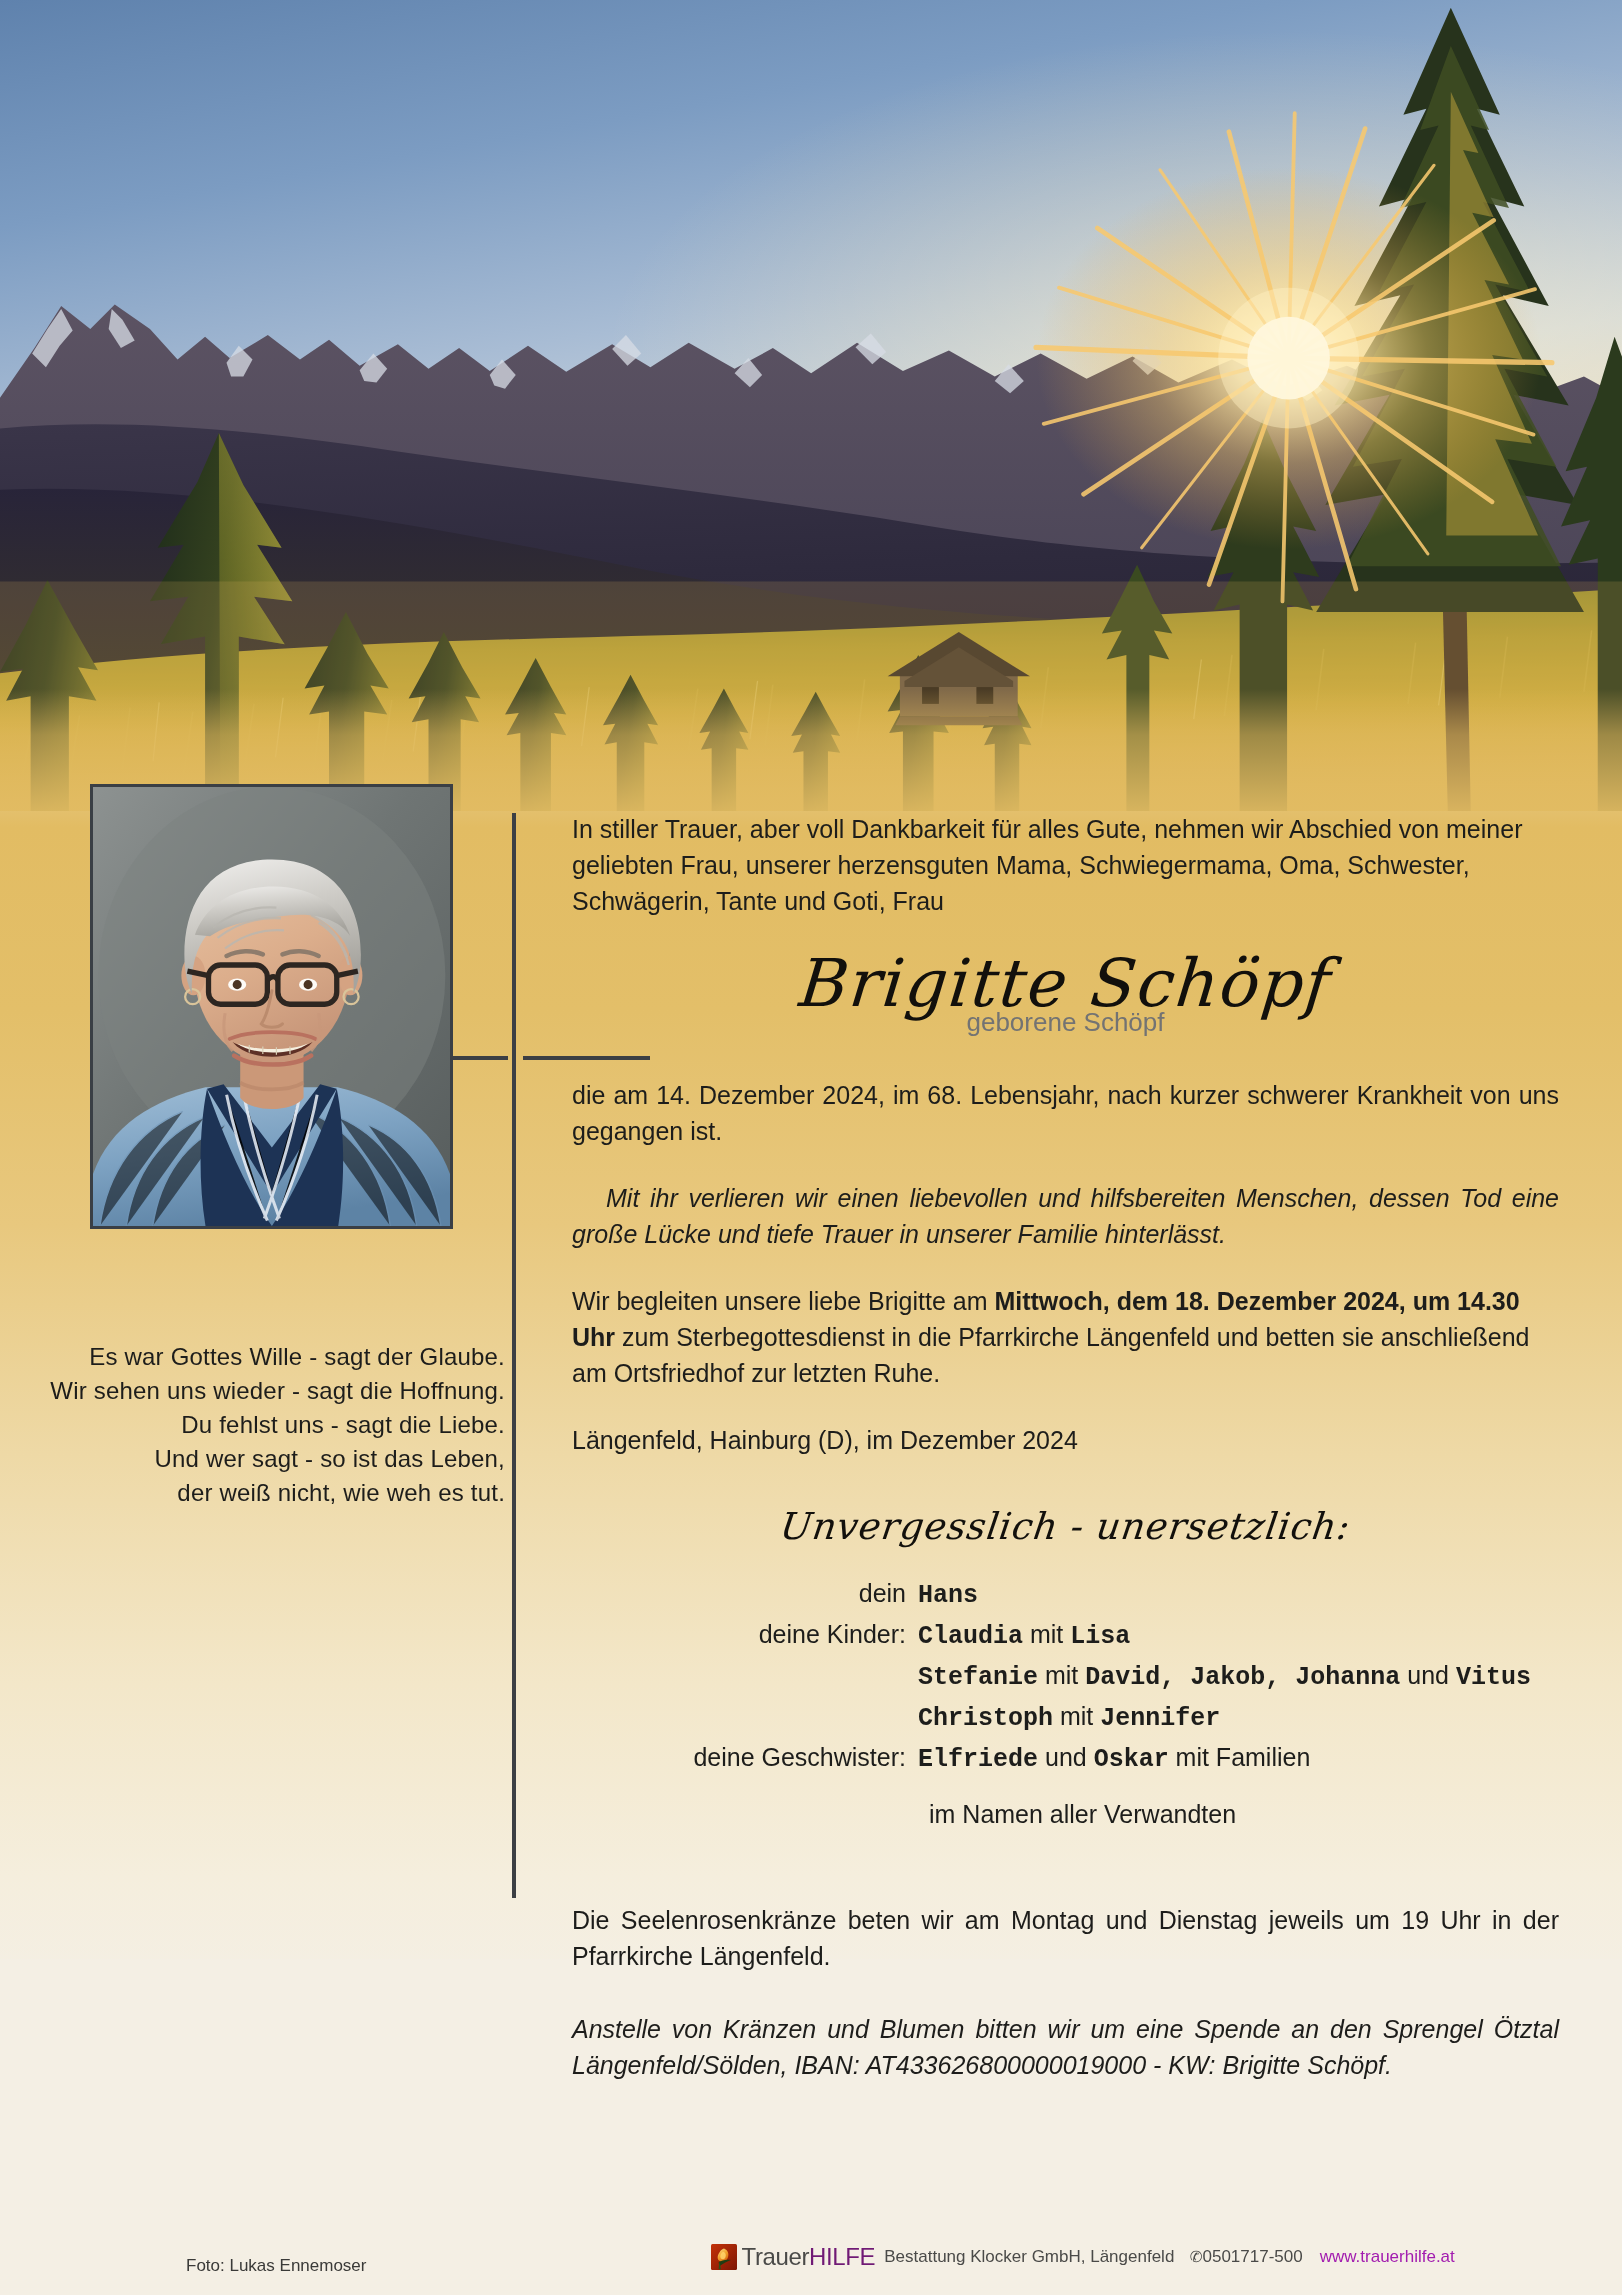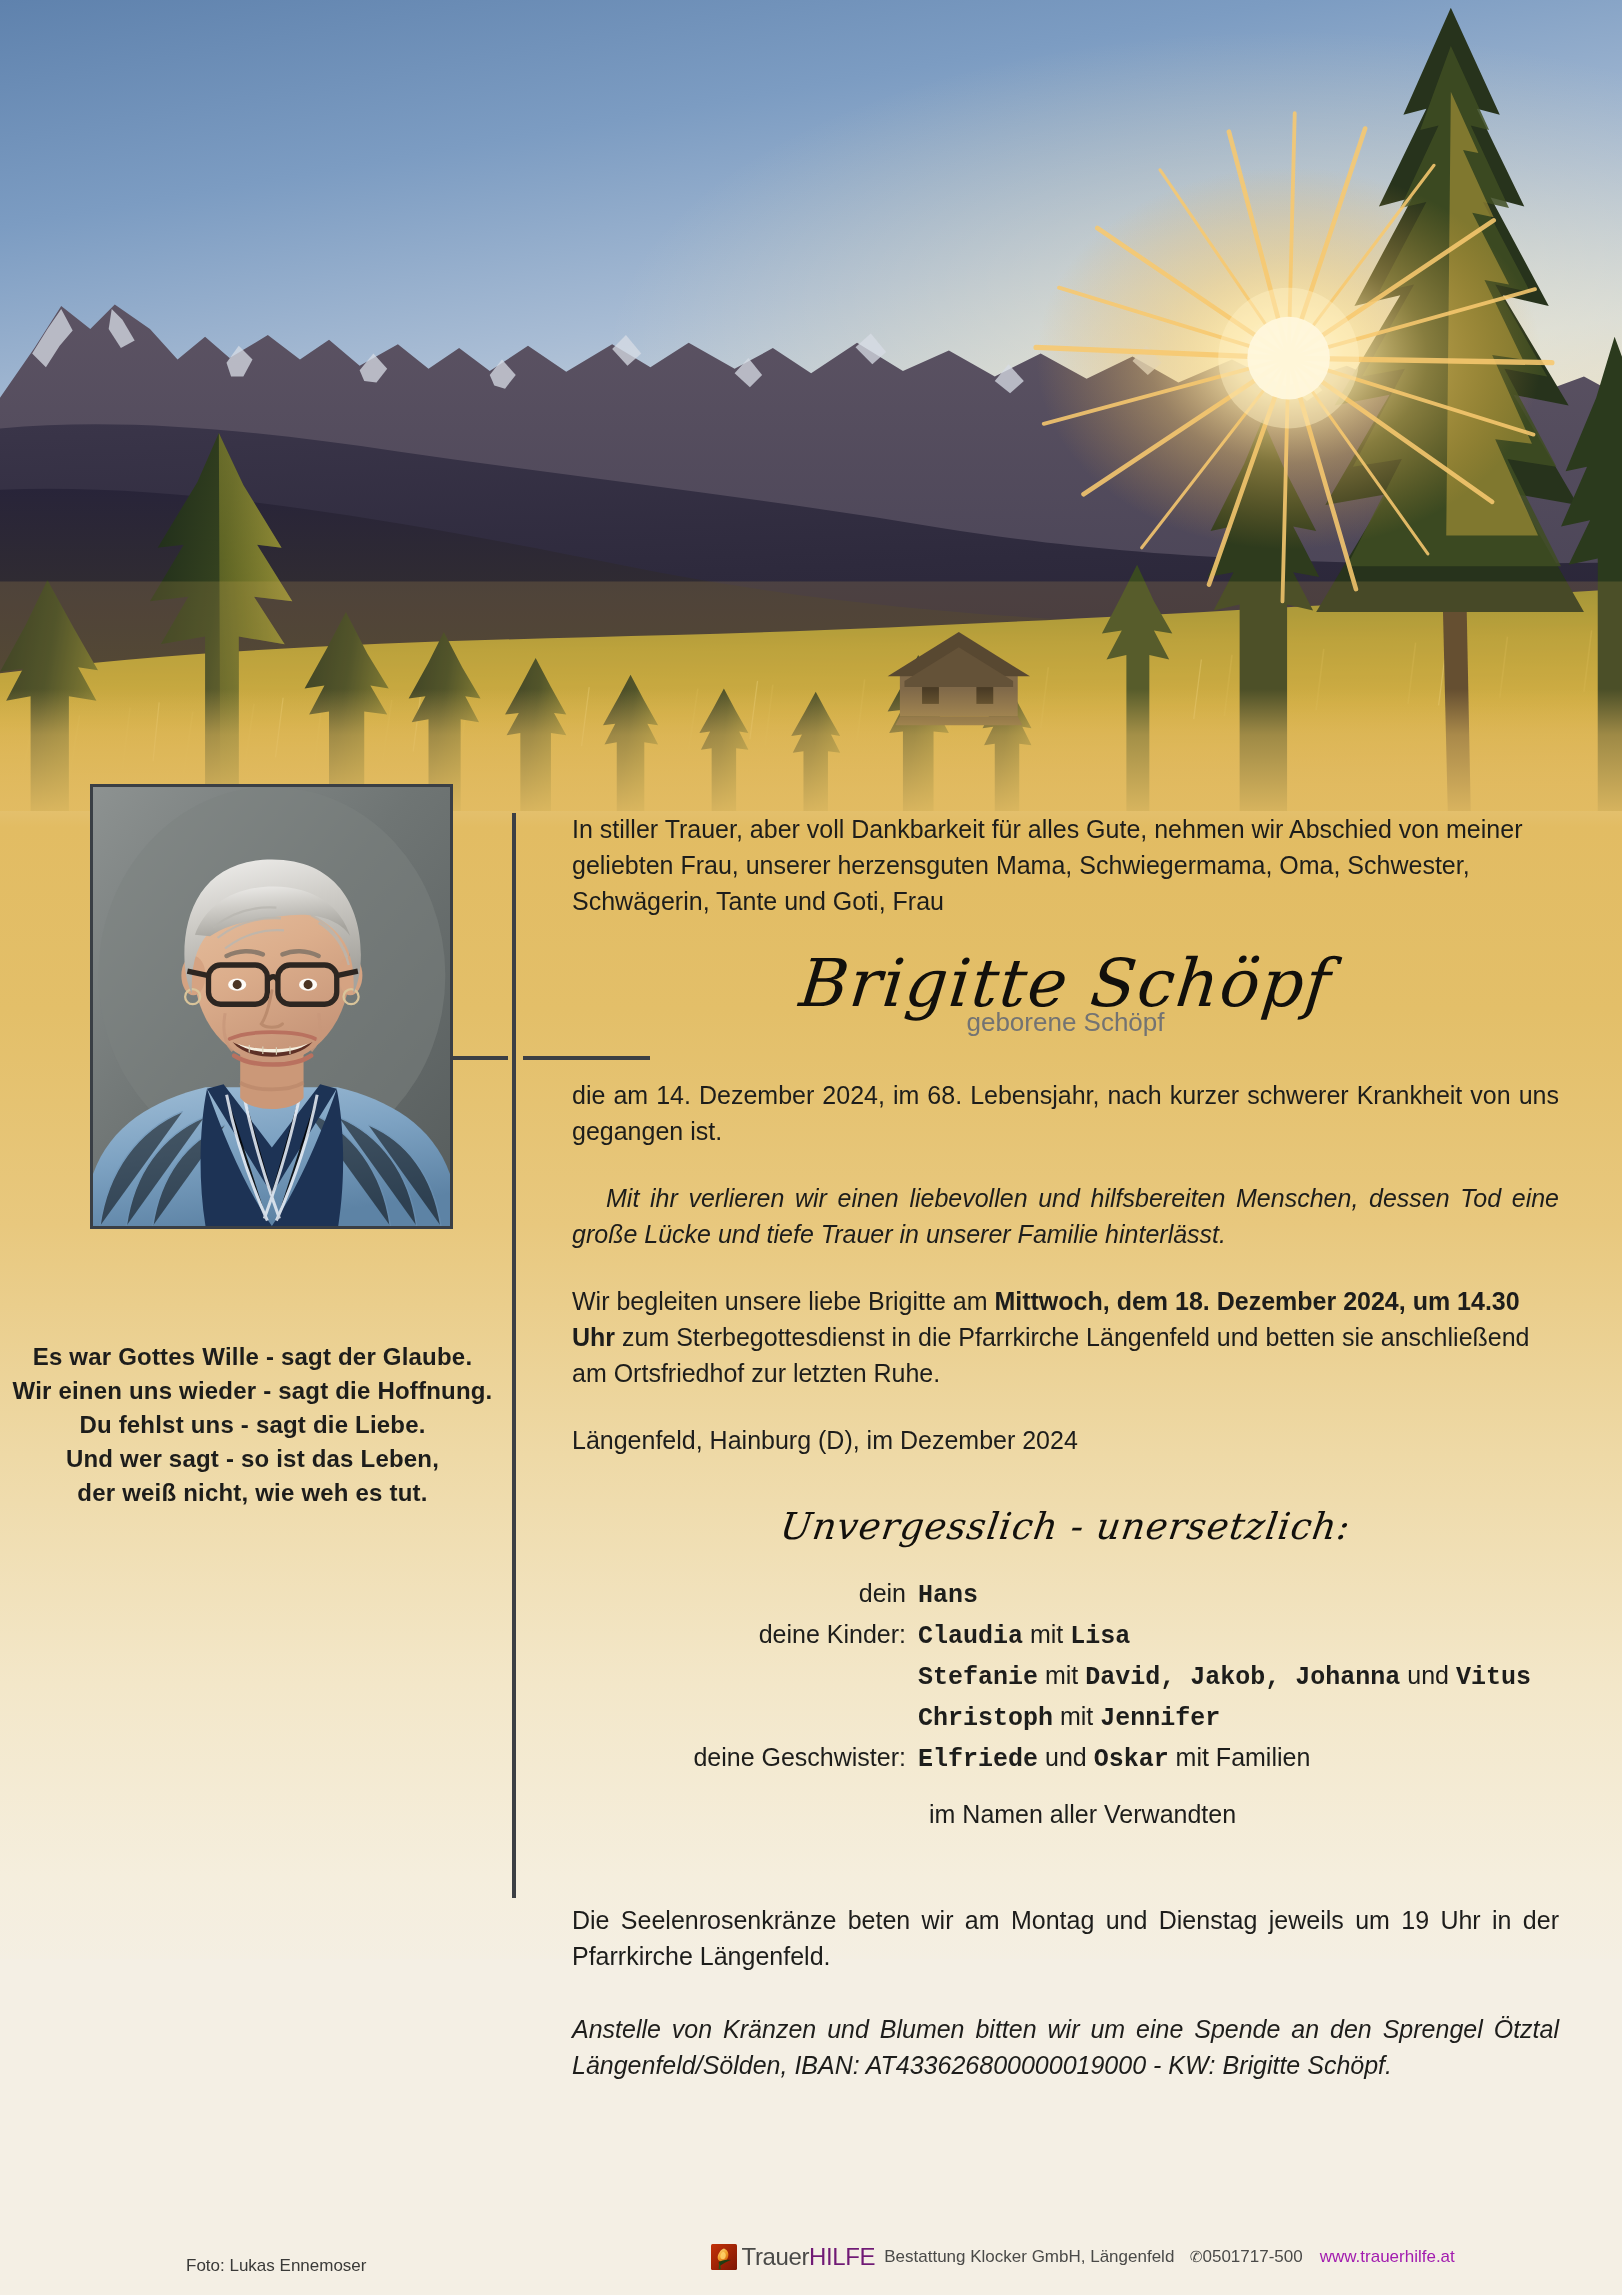--- a/index.html
+++ b/index.html
@@ -71,25 +71,25 @@
     left:523px; top:1056px;
     width:127px; height:3.8px;
     background:#3c3f44;
   }
 
   
   .poem{
     position:absolute;
     left:0px; top:1340px;
     width:505px;
-    text-align:center;
+    text-align:right;
     color:#1d1d1b;
     font-size:24px;
     line-height:34px;
-    font-weight:700;
+    font-weight:400;
     letter-spacing:0.2px;
   }
   .poem div{white-space:nowrap;}
 
   
   .right{
     position:absolute;
     left:572px; top:811px;
     width:987px;
     color:#1d1d1b;
@@ -599,21 +599,21 @@
       <path d="M196,392 C216,404 260,404 280,392" stroke="#b98869" stroke-width="5" fill="none" opacity=".7"></path>
     </svg>
   </div>
 
   <div class="v-line"></div>
   <div class="h-line-left"></div>
   <div class="h-line-right"></div>
 
   <div class="poem">
     <div>Es war Gottes Wille - sagt der Glaube.</div>
-    <div>Wir einen uns wieder - sagt die Hoffnung.</div>
+    <div>Wir sehen uns wieder - sagt die Hoffnung.</div>
     <div>Du fehlst uns - sagt die Liebe.</div>
     <div>Und wer sagt - so ist das Leben,</div>
     <div>der weiß nicht, wie weh es tut.</div>
   </div>
 
   <div class="right">
 
     <div class="t-intro">In stiller Trauer, aber voll Dankbarkeit für alles Gute, nehmen wir Abschied von meiner geliebten Frau, unserer herzensguten Mama, Schwiegermama, Oma, Schwester, Schwägerin, Tante und Goti, Frau</div>
 
     <div class="name-block">

